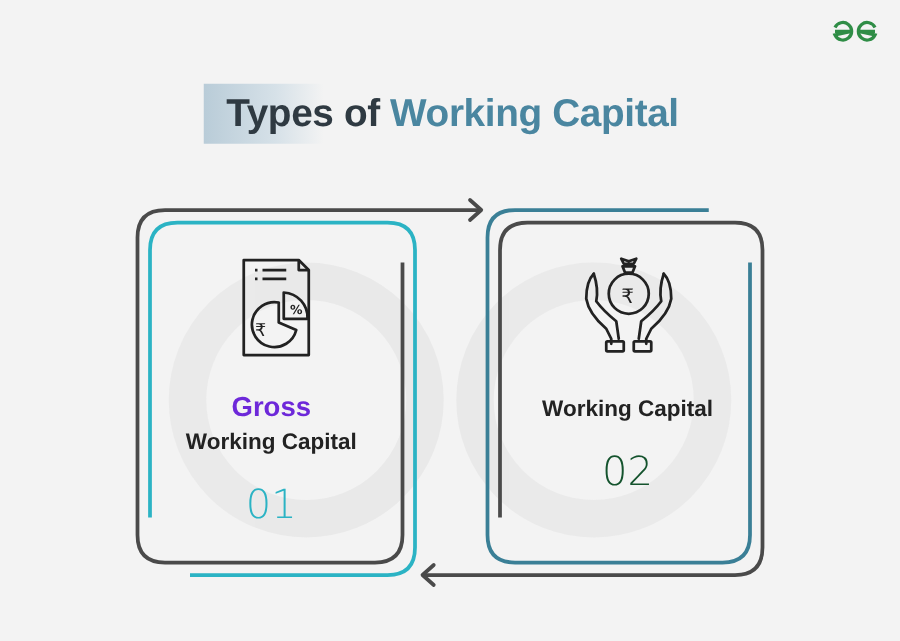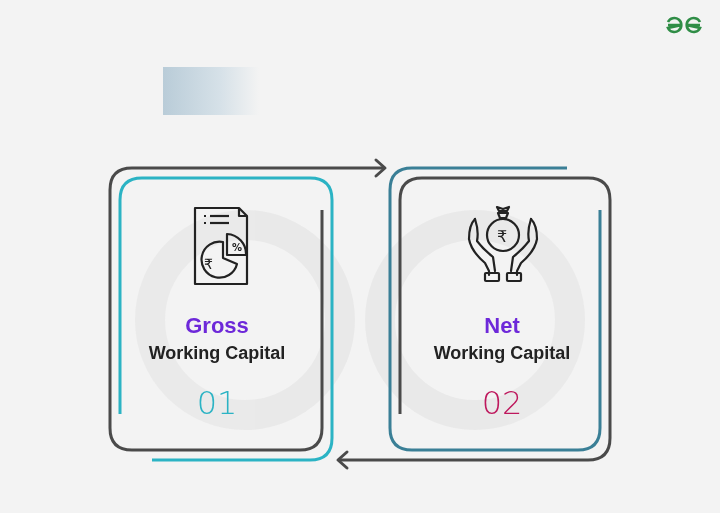--- a/index.html
+++ b/index.html
@@ -40,20 +40,24 @@
 
 <svg class="logo" viewBox="0 0 40 22">
   <g fill="none" stroke="#2f8d46" stroke-width="2.6">
     <path d="M4 8 A7 7 0 1 1 4 14 L18 11 L4 11"></path>
     <path d="M36 8 A7 7 0 1 0 36 14 L22 11 L36 11"></path>
   </g>
 </svg>
 
 <div class="title-wrap">
   <div class="title-bg"></div>
+  <div class="title">
+    <span class="dark">Types of</span>
+    <span class="accent">Working Capital</span>
+  </div>
 </div>
 
 <svg class="frames" width="720" height="513" viewBox="0 0 720 513">
 
   <g fill="none" stroke="#e9e9e9" stroke-width="30" opacity="0.9">
     <circle cx="245" cy="320" r="95"></circle>
     <circle cx="475" cy="320" r="95"></circle>
   </g>
 
   <path d="M322 210 L322 428 Q322 450 300 450 L132 450 Q110 450 110 428 L110 190 Q110 168 132 168 L384 168" fill="none" stroke="#4a4a4a" stroke-width="3"></path>
@@ -97,16 +101,15 @@
   </g>
 </svg>
 
 <div class="card-text" style="left:117px; top:313px;">
   <div class="card-title">Gross</div>
   <div class="card-sub">Working Capital</div>
   <div class="card-num" style="color:#2bb3c4;">01</div>
 </div>
 
 <div class="card-text" style="left:402px; top:313px;">
-  <div class="card-title">Net</div>
   <div class="card-sub">Working Capital</div>
-  <div class="card-num" style="color:#be185d;">02</div>
+  <div class="card-num" style="color:#14532d;">02</div>
 </div>
 
 </body></html>

